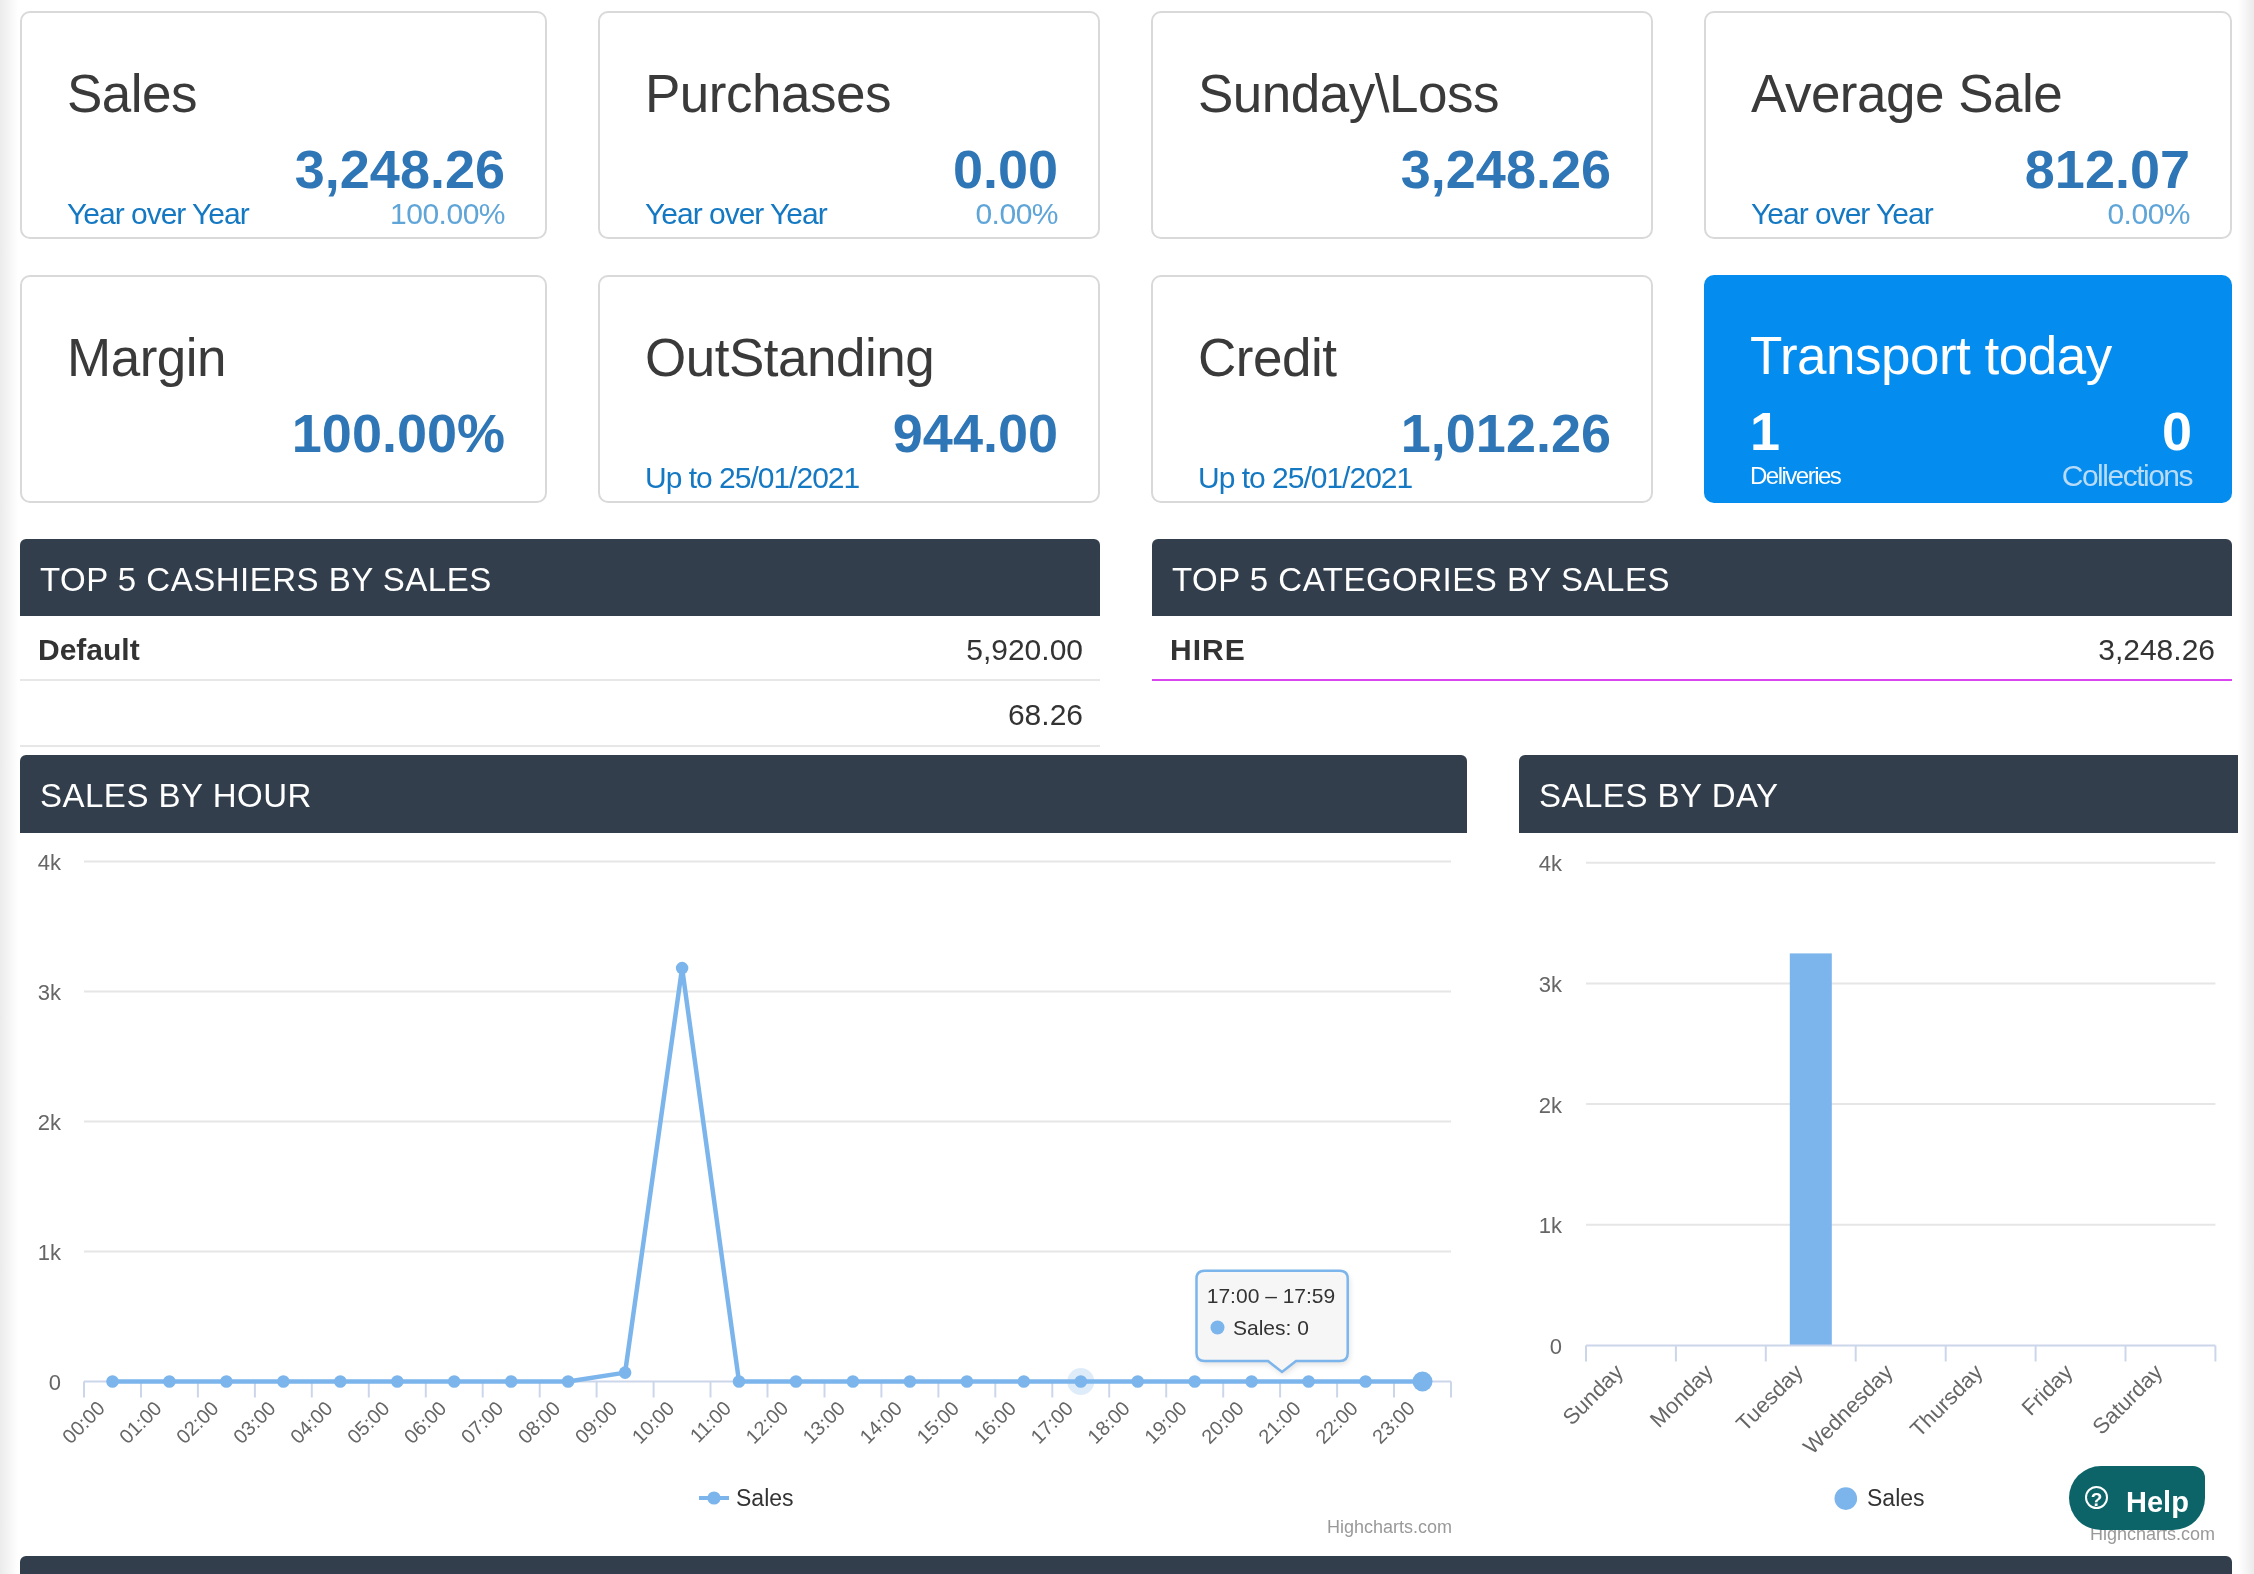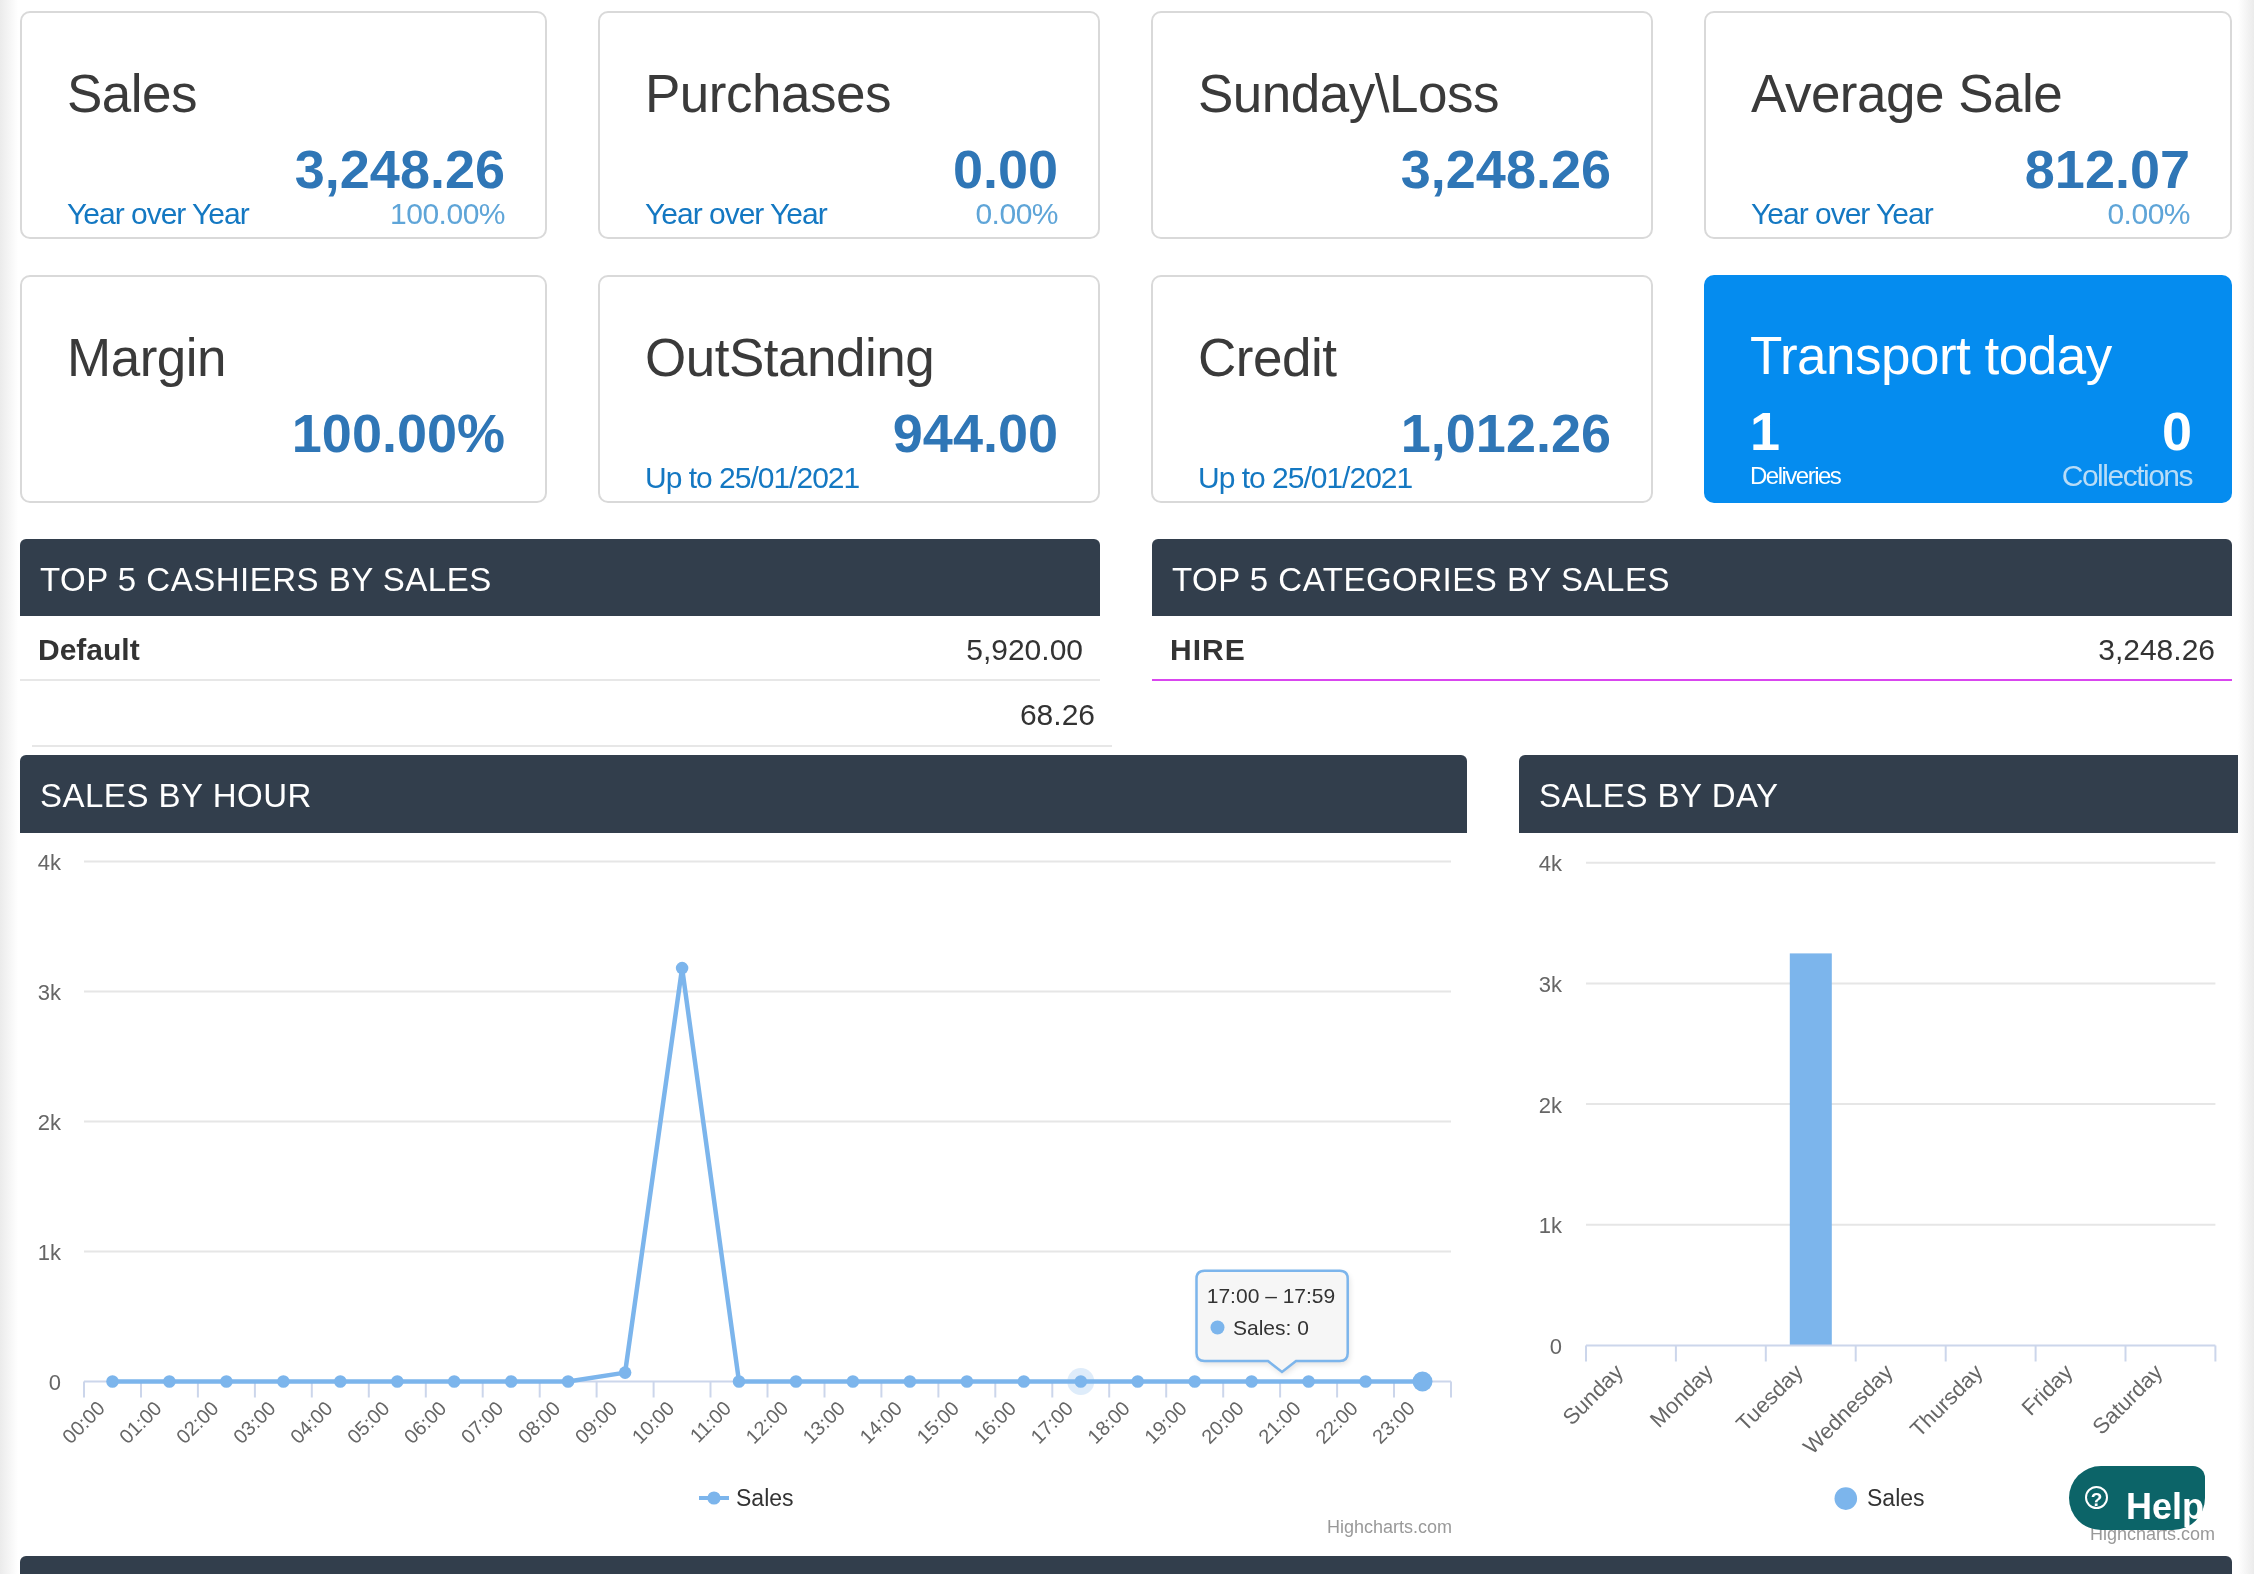--- a/index.html
+++ b/index.html
@@ -30,21 +30,21 @@
 .trow .val { position:absolute; right:17px; top:calc(50% + 2px); transform:translateY(-50%); }
 #botbar { position:absolute; left:20px; top:1556px; width:2212px; height:18px; background:#323e4c; z-index:5; border-radius:6px 6px 0 0; }
 #helpbtn {
   position:absolute; left:2069px; top:1466px; width:136px; height:64px; background:#0c6468;
   border-radius:32px 12px 32px 32px; z-index:6; color:#fff;
 }
 #helpbtn .q {
   position:absolute; left:16px; top:20px; width:23px; height:23px; border:2.5px solid #fff; border-radius:50%;
   text-align:center; font-size:19px; line-height:23px; font-weight:600;
 }
-#helpbtn .htxt { position:absolute; left:57px; top:20px; font-size:36px; font-weight:bold; }
+#helpbtn .htxt { position:absolute; left:57px; top:20px; font-size:29px; font-weight:bold; }
 .strip { position:absolute; background:#f1f1f1; z-index:4; }
 svg { position:absolute; left:0; top:0; z-index:1; }
 </style>
 </head>
 <body>
 
 <div class="card" style="left:20px; top:11px; width:527px; height:228px;">
   <div class="t">Sales</div>
   <div class="v">3,248.26</div>
   <div class="sl">Year over Year</div>
@@ -89,21 +89,21 @@
   <div class="l2">Collections</div>
 </div>
 
 <div class="phead" style="left:20px; top:539px; width:1080px; height:77px;">
     <span>TOP 5 CASHIERS BY SALES</span>
   </div>
 <div class="trow" style="left:20px; top:616px; width:1080px; height:65px; border-bottom:2px solid #e7e7e7;">
   <div class="nm">Default</div>
     <div class="val">5,920.00</div>
 </div>
-<div class="trow" style="left:32px; top:681px; width:1080px; height:66px; border-bottom:2px solid #e7e7e7;">
+<div class="trow" style="left:20px; top:681px; width:1080px; height:66px; border-bottom:2px solid #e7e7e7;">
   <div class="val">68.26</div>
 </div>
 
 <div class="phead" style="left:1152px; top:539px; width:1080px; height:77px;">
     <span>TOP 5 CATEGORIES BY SALES</span>
   </div>
 <div class="trow" style="left:1152px; top:616px; width:1080px; height:65px; border-bottom:2px solid #d946ef;">
   <div class="nm" style="letter-spacing:1px;">HIRE</div>
     <div class="val">3,248.26</div>
 </div>

